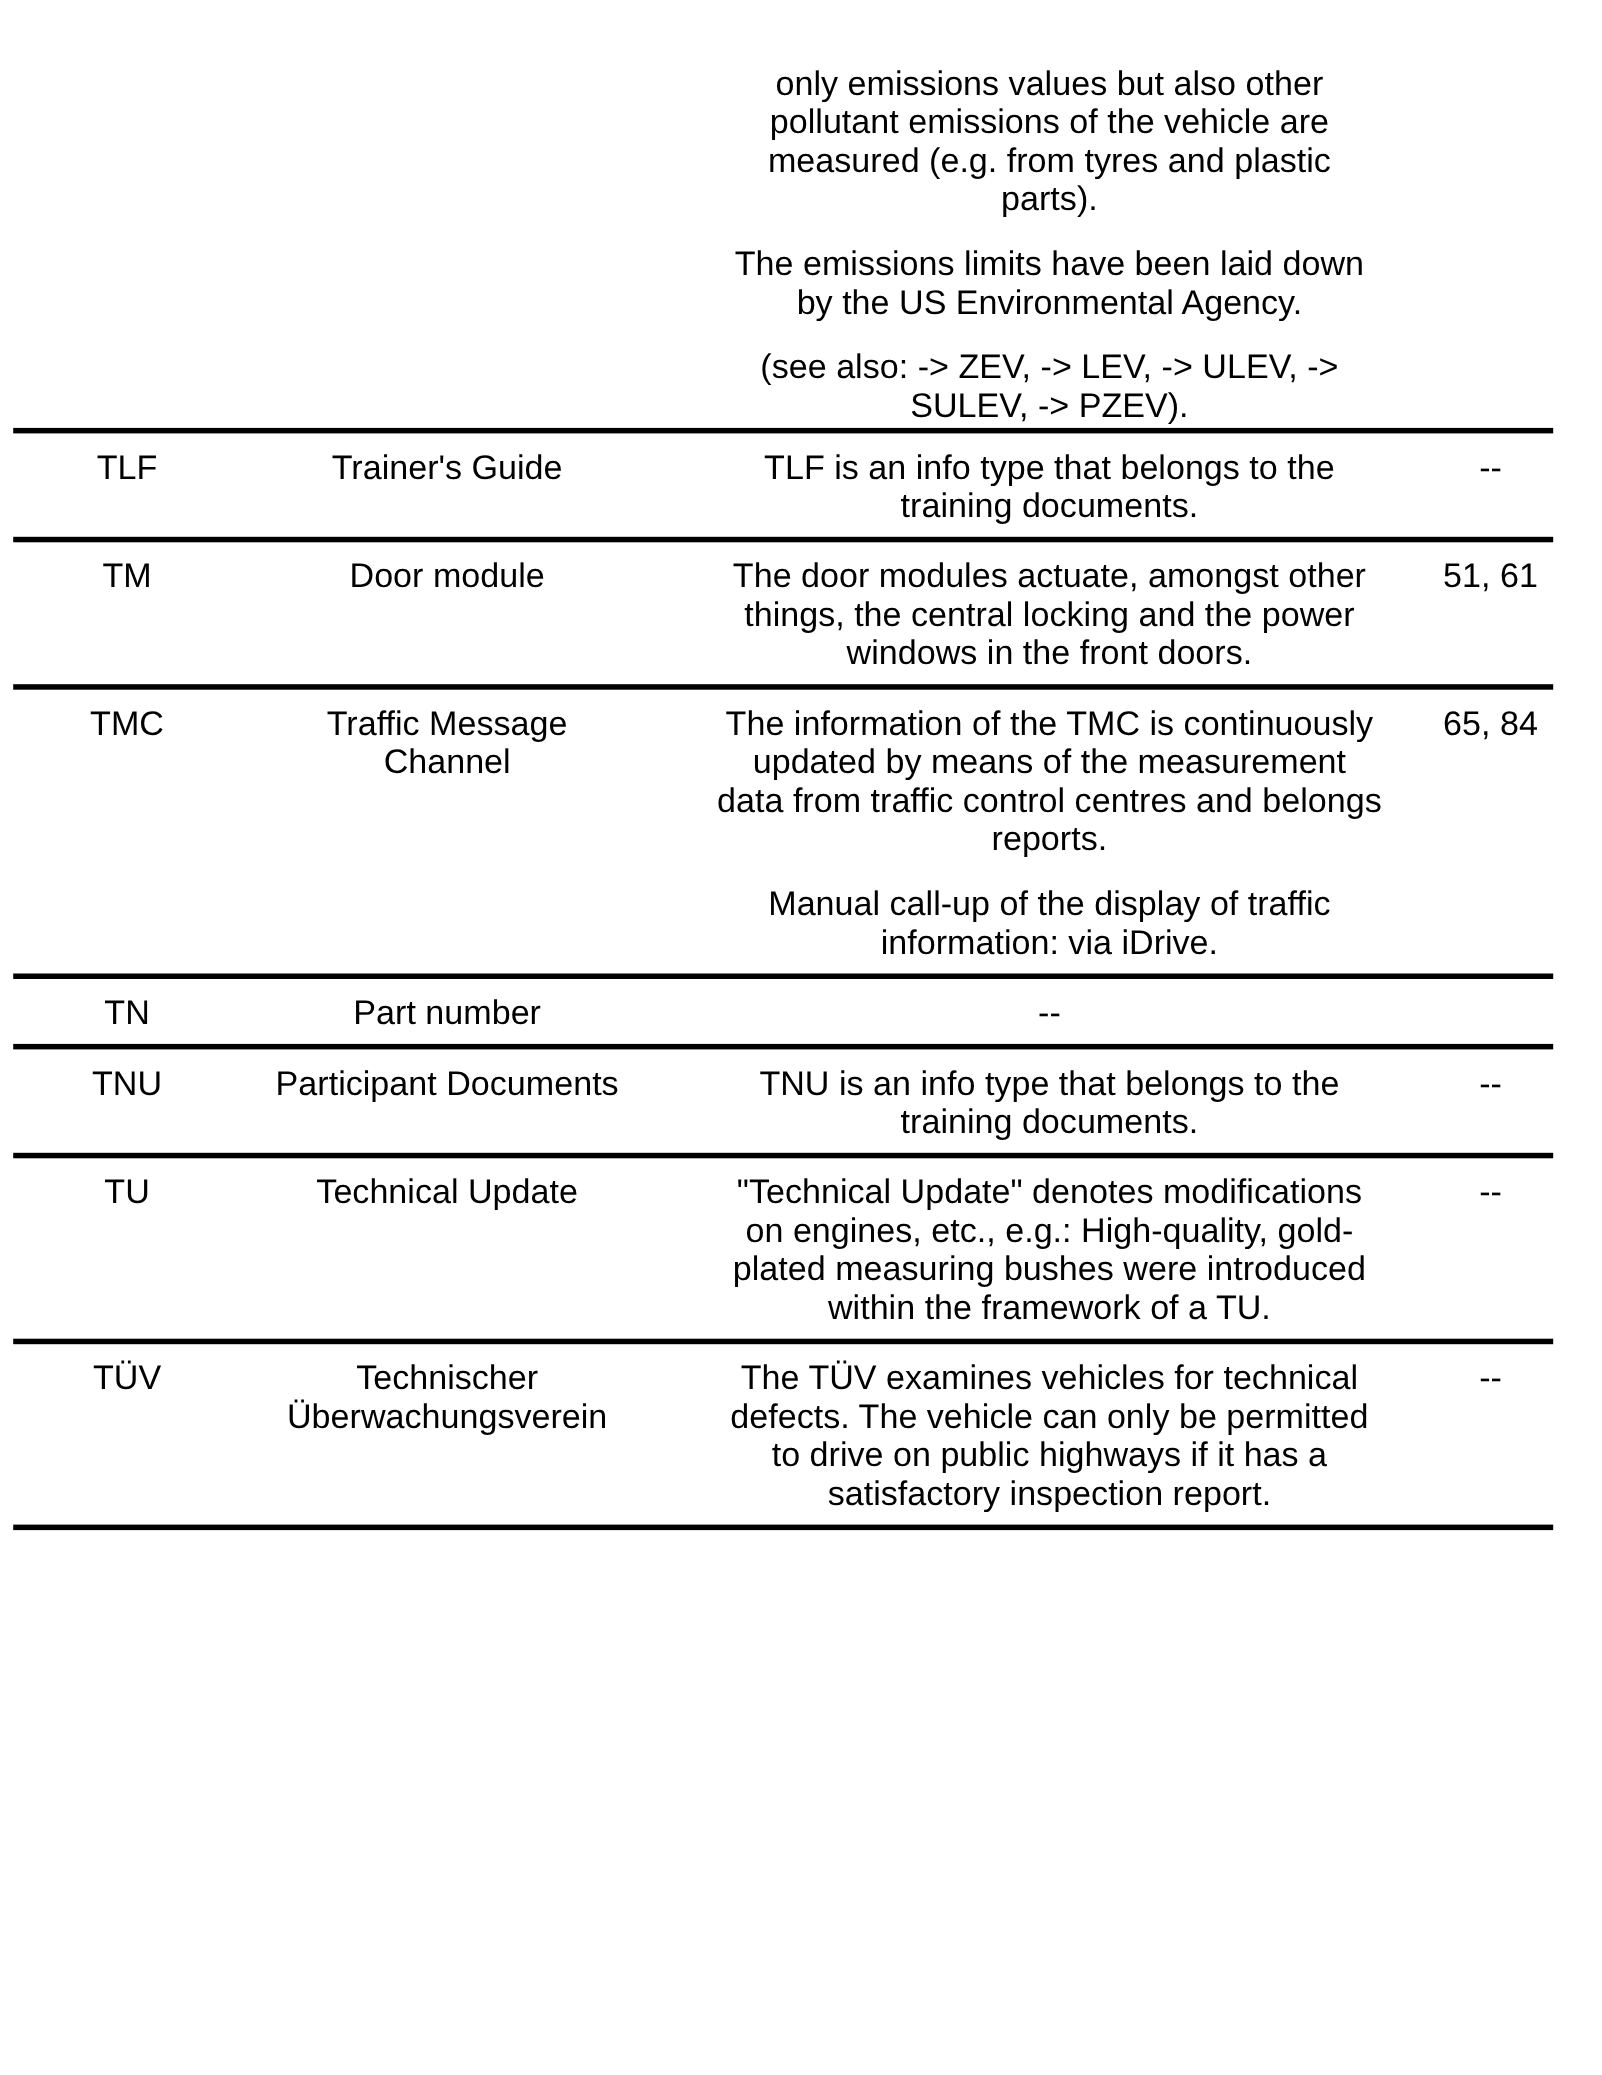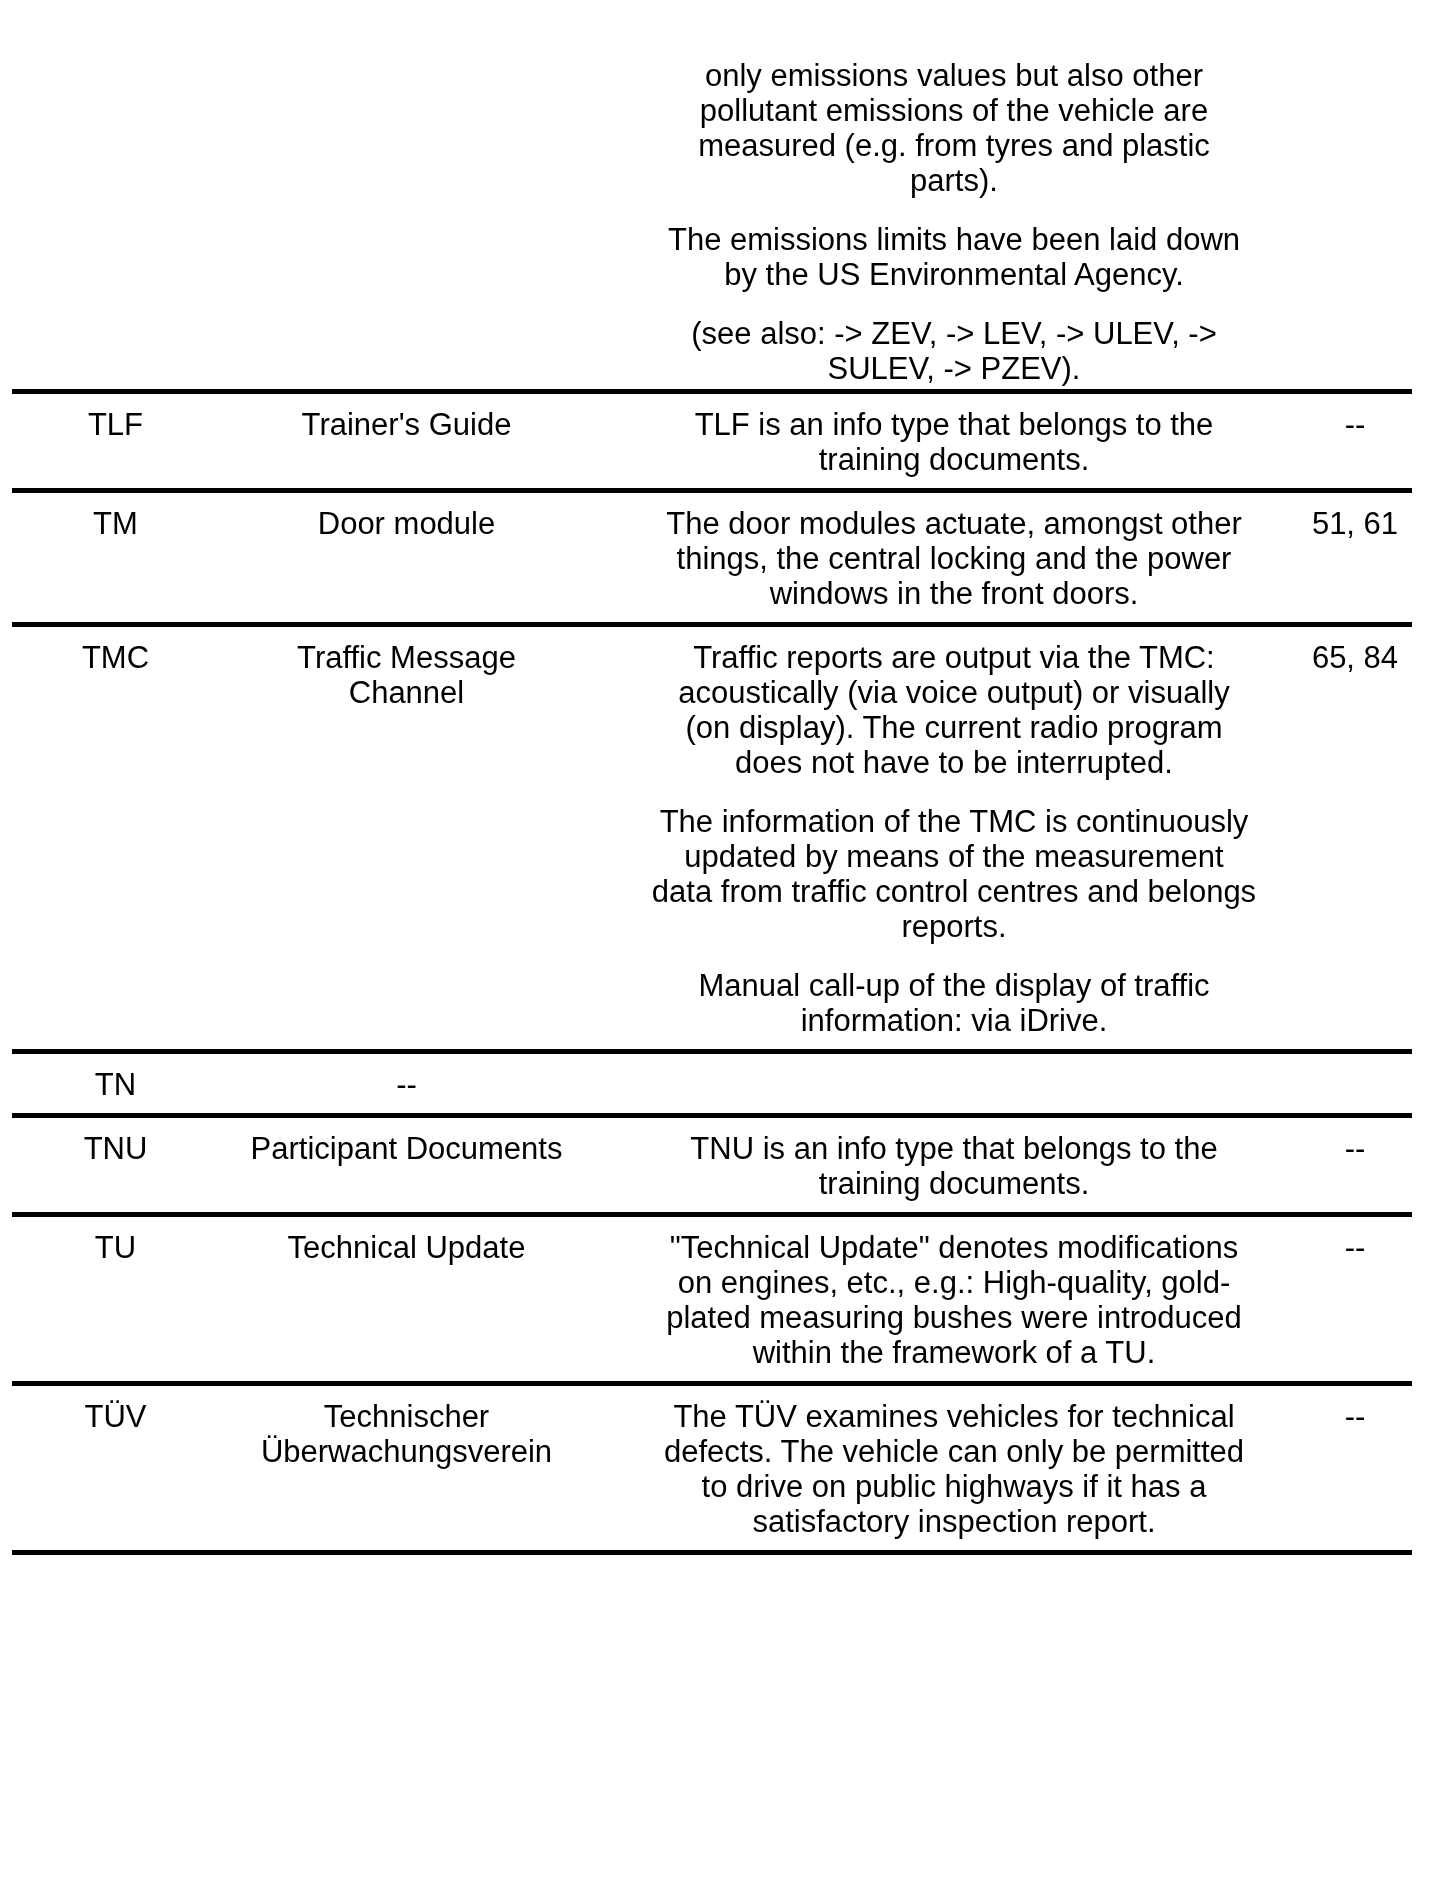--- a/index.html
+++ b/index.html
@@ -66,35 +66,32 @@
 things, the central locking and the power
 windows in the front doors.</p>
         </div>
         <div class="pages">51, 61</div>
       </div>
       <div class="grid-row entry">
         <div class="abbr">TMC</div>
         <div class="term">Traffic Message
 Channel</div>
         <div class="desc">
-          <p class="para">Traffic reports are output via the TMC:
-acoustically (via voice output) or visually
-(on display). The current radio program
-does not have to be interrupted.</p>
           <p class="para">The information of the TMC is continuously
 updated by means of the measurement
 data from traffic control centres and belongs
 reports.</p>
           <p class="para">Manual call-up of the display of traffic
 information: via iDrive.</p>
         </div>
         <div class="pages">65, 84</div>
       </div>
       <div class="grid-row entry">
         <div class="abbr">TN</div>
+        <div class="term">Part number</div>
         <div class="pages">--</div>
       </div>
       <div class="grid-row entry">
         <div class="abbr">TNU</div>
         <div class="term">Participant Documents</div>
         <div class="desc">
           <p class="para">TNU is an info type that belongs to the
 training documents.</p>
         </div>
         <div class="pages">--</div>

